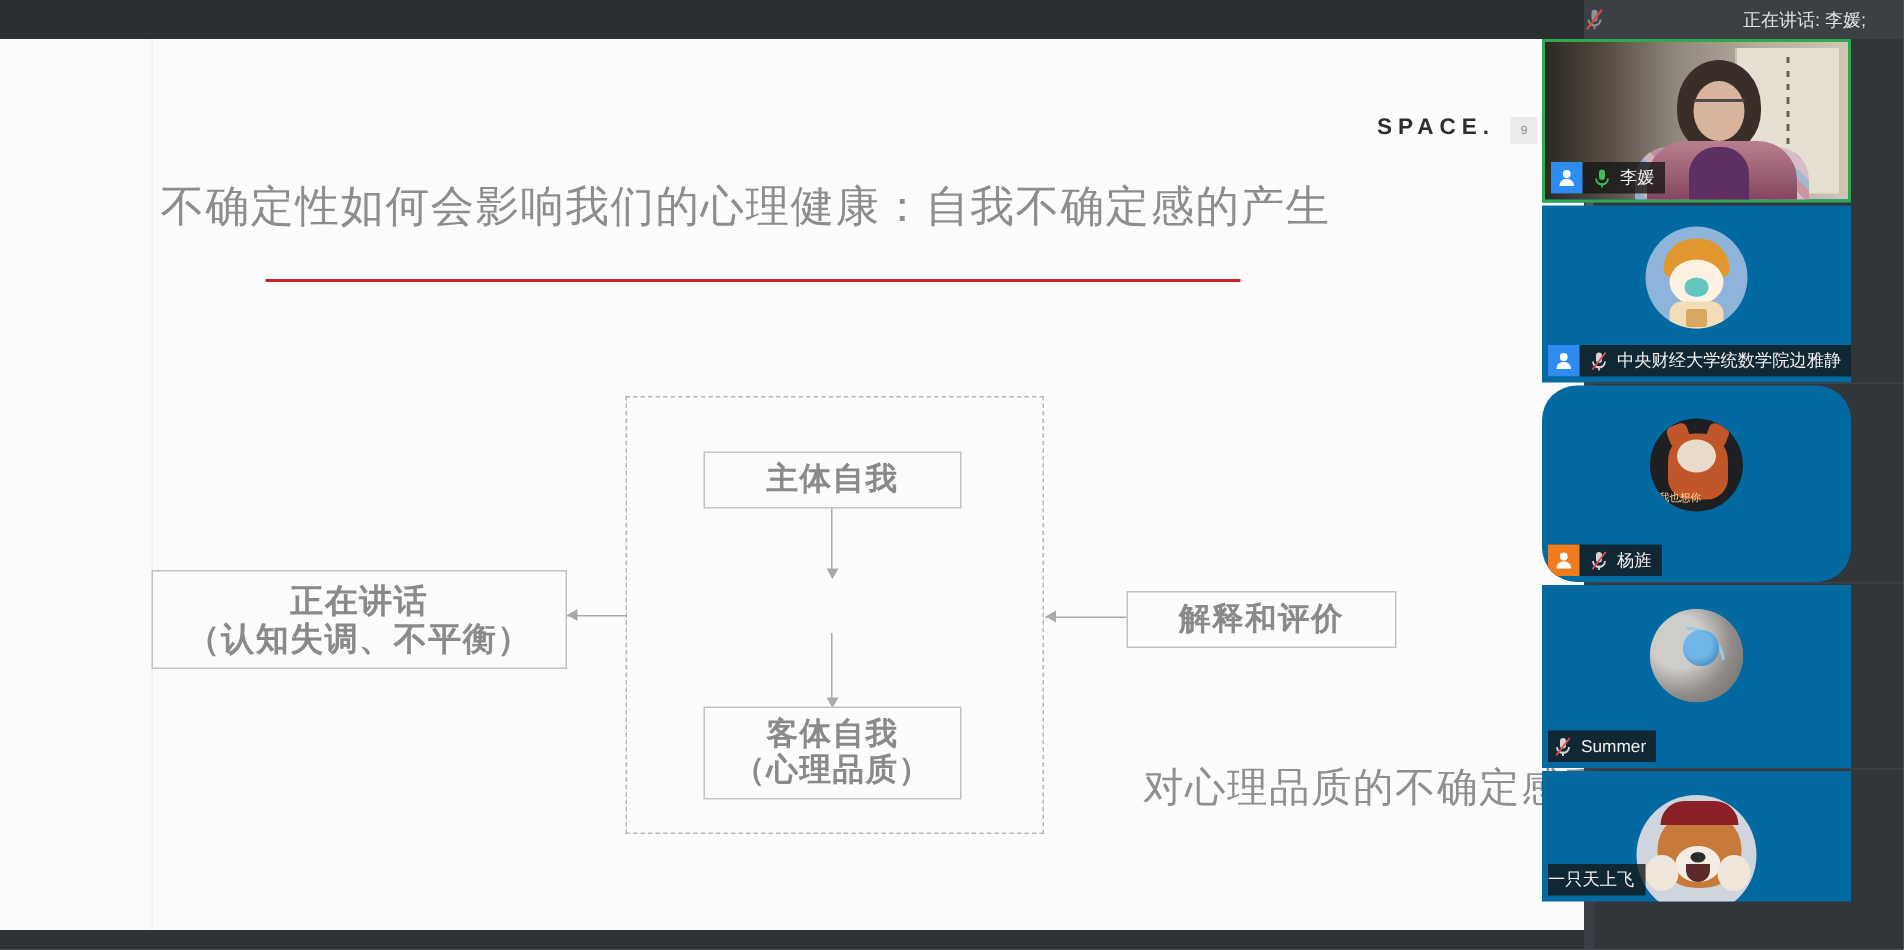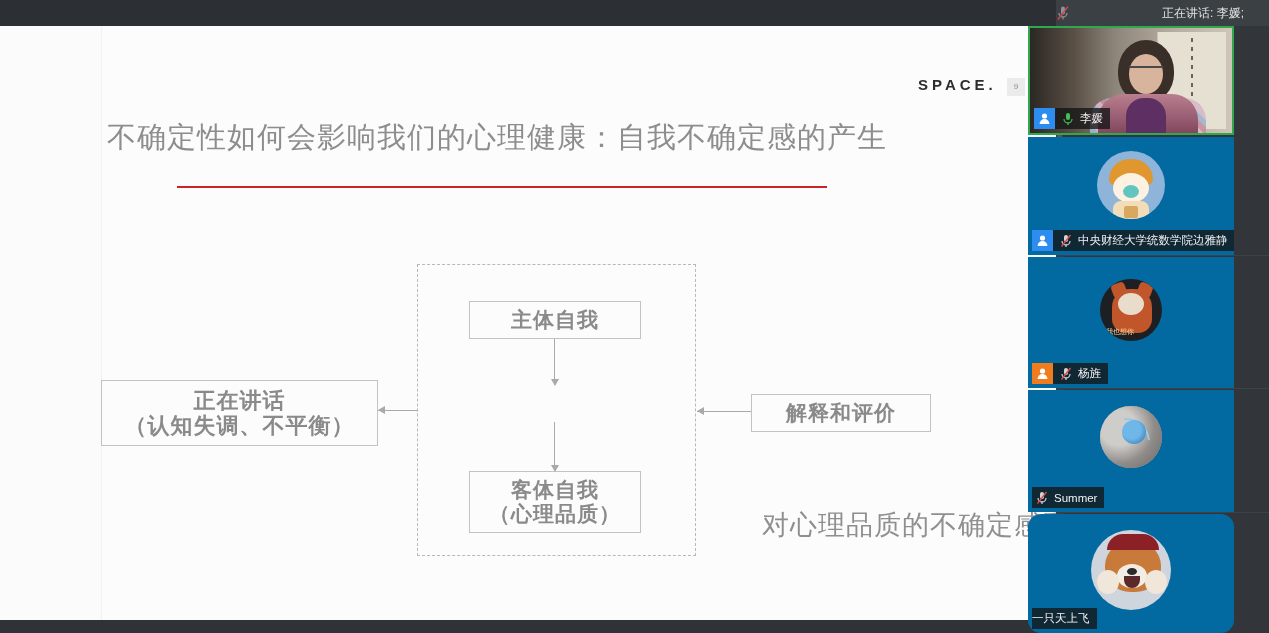--- a/index.html
+++ b/index.html
@@ -204,23 +204,23 @@
   .tile {
     position: absolute;
     left: 1016px;
     width: 206px;
     background: #0369a1;
     overflow: hidden;
     margin-left: 12px;
   }
   .tile-1 { top: 26px; height: 109px; border: 2px solid #2fa84f; box-sizing: border-box; }
   .tile-2 { top: 137px; height: 118px; }
-  .tile-3 { top: 257px; height: 131px; }
+  .tile-3 { top: 257px; height: 131px; border-radius: 23px; }
   .tile-4 { top: 390px; height: 122px; }
-  .tile-5 { top: 514px; height: 119px; border-radius: 13px; }
+  .tile-5 { top: 514px; height: 87px; }
 
   .tile-photo {
     position: absolute;
     left: 0; top: 0; right: 0; bottom: 0;
   }
   
   .cam-bg {
     position: absolute; inset: 0;
     background: linear-gradient(90deg, #2b2722 0%, #5a5046 22%, #8e857a 42%, #b5ab9f 70%, #cfc6b8 100%);
   }

